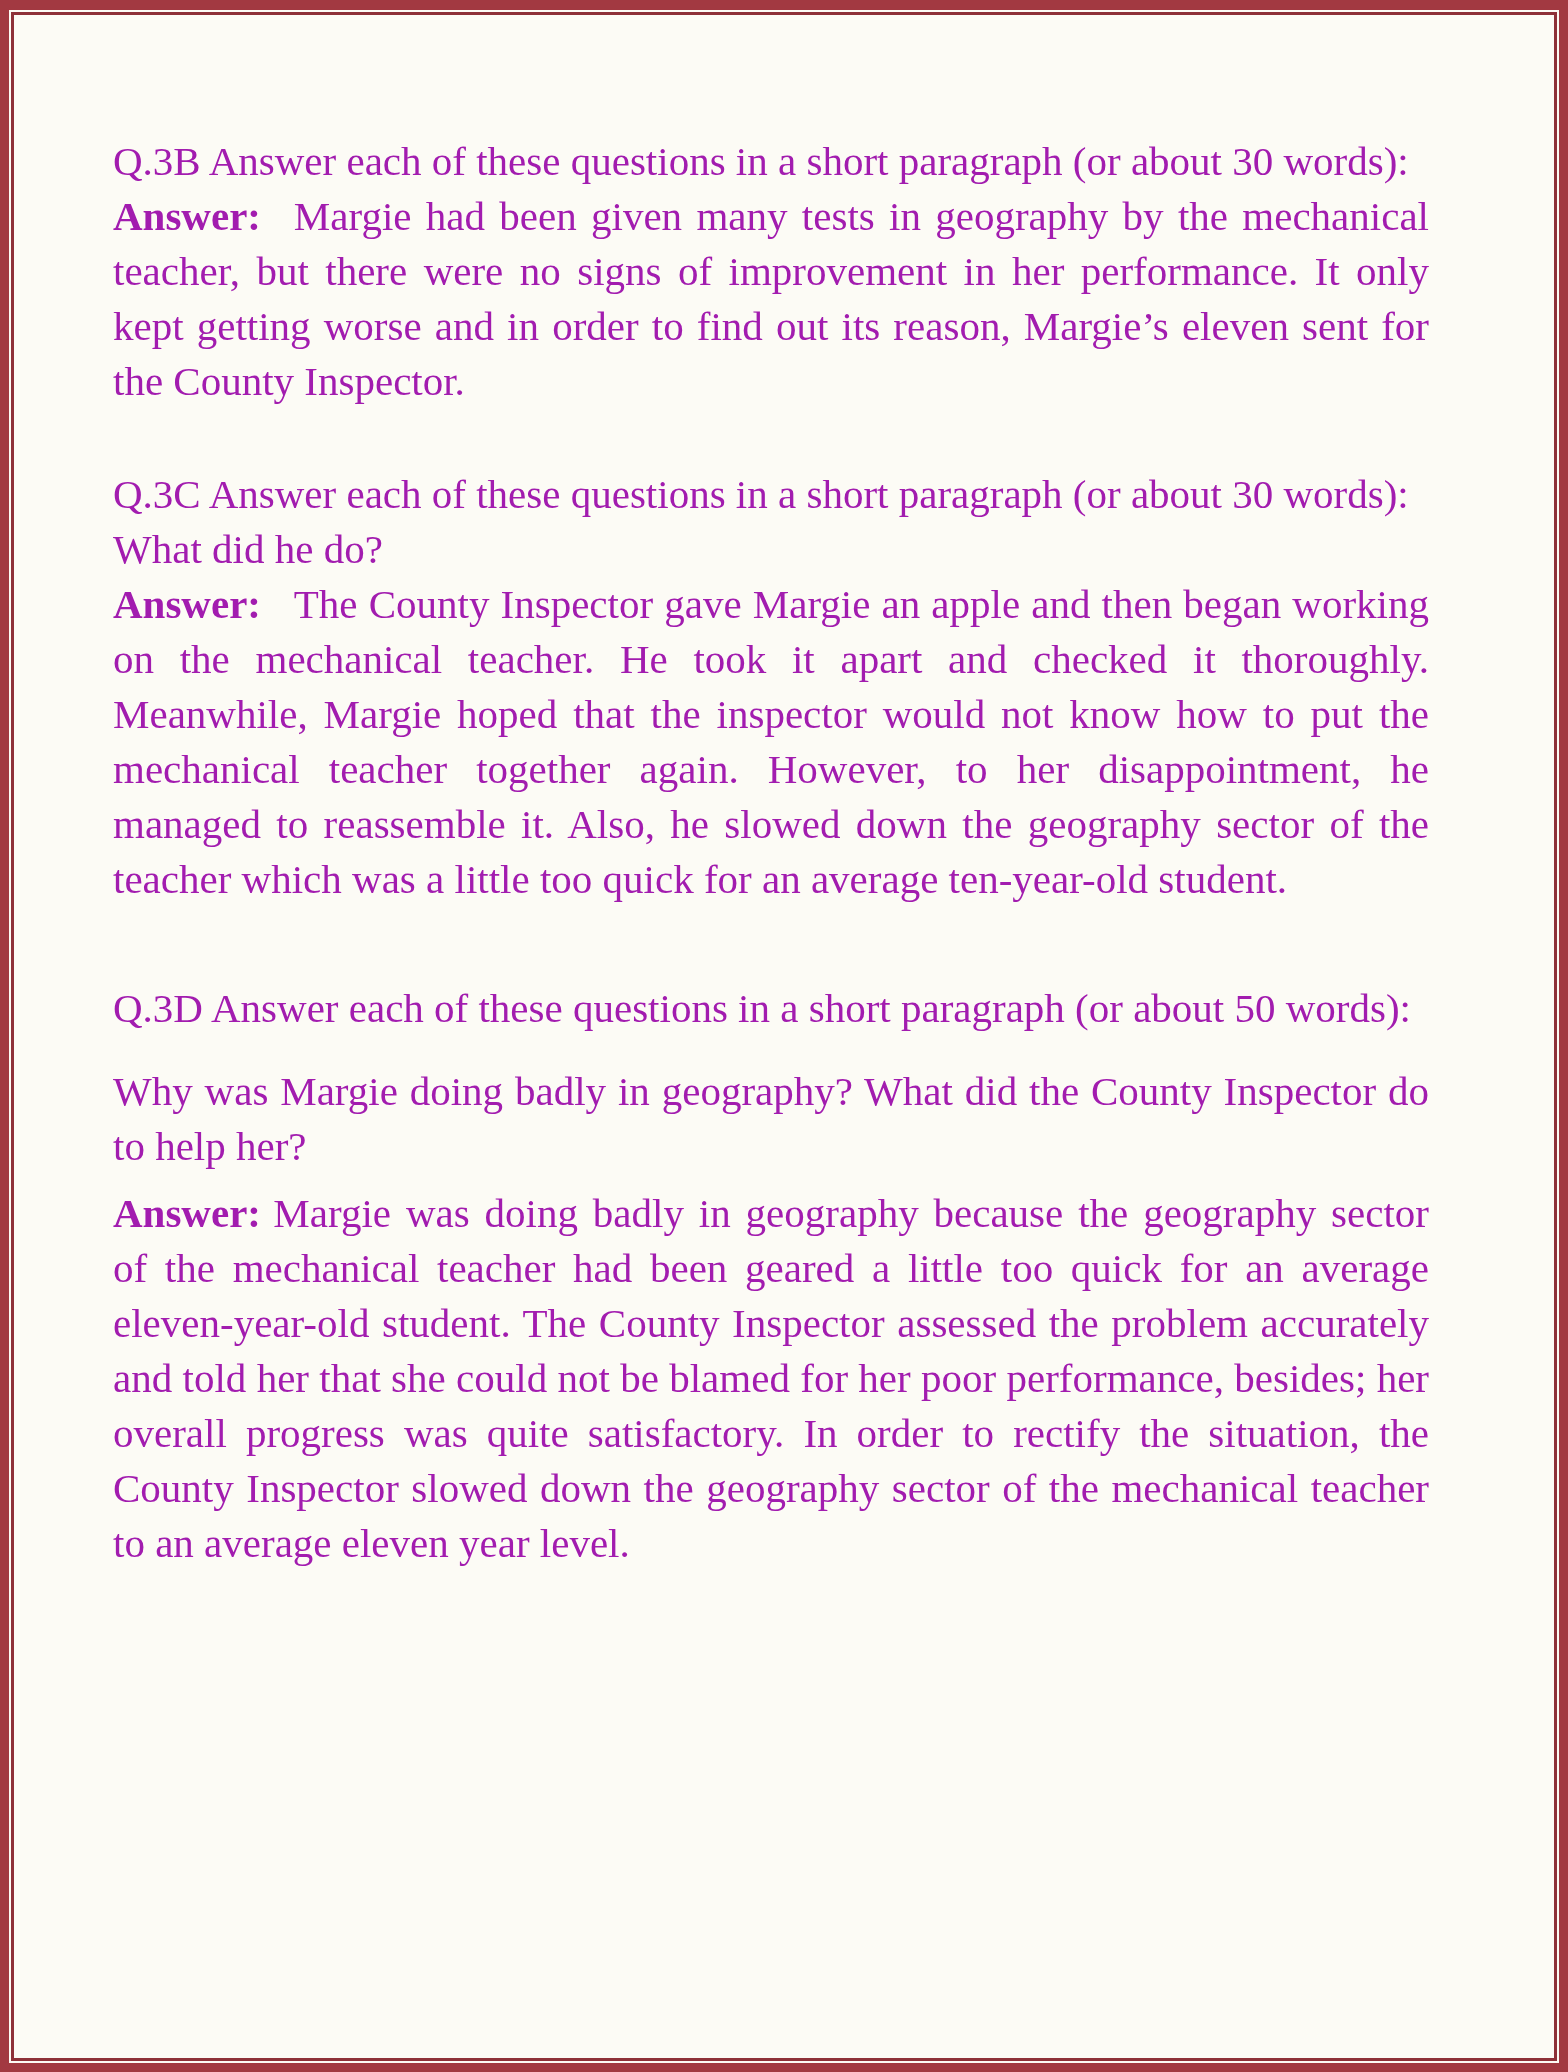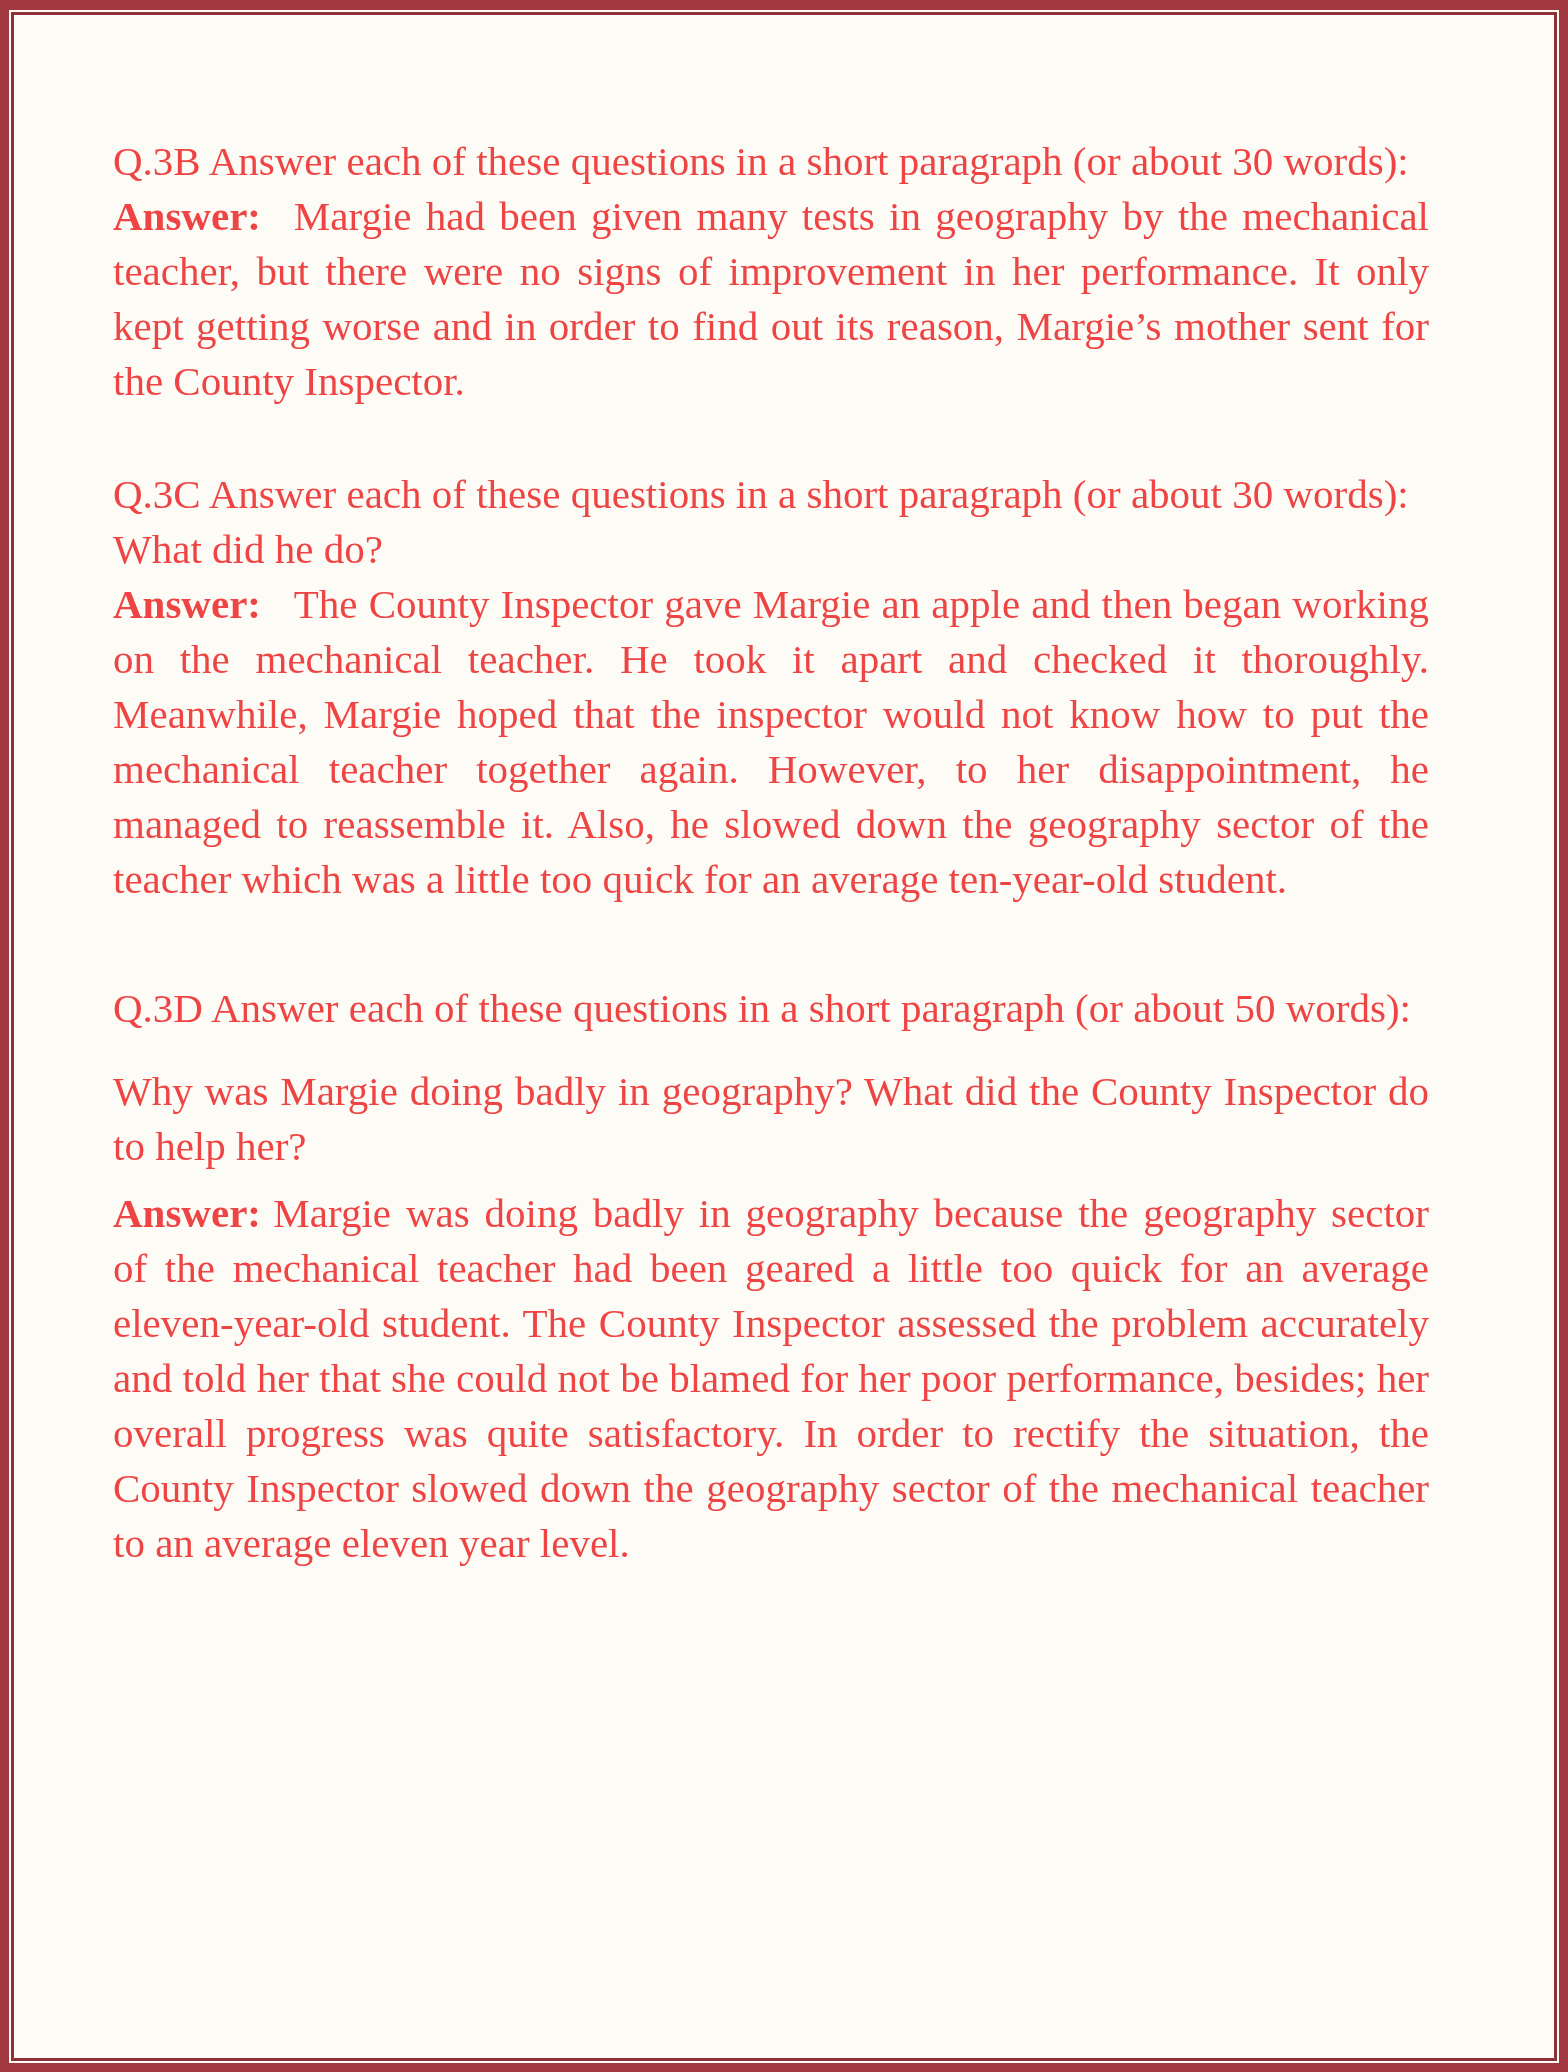--- a/index.html
+++ b/index.html
@@ -10,21 +10,21 @@
   .page {
     position: relative;
     width: 1568px;
     height: 2072px;
     box-sizing: border-box;
     background: #FCFBF5;
     border: 9px solid #A23941;
     border-top-width: 10px;
     overflow: hidden;
     font-family: "Liberation Serif", "DejaVu Serif", serif;
-    color: #ef4444;
+    color: #a21caf;
   }
   .inner-frame {
     position: absolute;
     top: 2px;
     left: 2px;
     right: 2px;
     bottom: 2px;
     border: 3px solid #8E3138;
     pointer-events: none;
   }
@@ -56,21 +56,21 @@
 </head>
 <body>
 
 <div class="page">
   <div class="inner-frame"></div>
 
   <main class="content">
 
     <section class="qa">
       <p class="heading">Q.3B Answer each of these questions in a short paragraph (or about 30 words):</p>
-      <p class="answer"><b class="label wide">Answer:</b><span>Margie had been given many tests in geography by the mechanical teacher, but there were no signs of improvement in her performance. It only kept getting worse and in order to find out its reason, Margie’s mother sent for the County Inspector.</span></p>
+      <p class="answer"><b class="label wide">Answer:</b><span>Margie had been given many tests in geography by the mechanical teacher, but there were no signs of improvement in her performance. It only kept getting worse and in order to find out its reason, Margie’s eleven sent for the County Inspector.</span></p>
     </section>
 
     <section class="qa gap-md">
       <p class="heading">Q.3C Answer each of these questions in a short paragraph (or about 30 words):</p>
       <p class="question">What did he do?</p>
       <p class="answer"><b class="label wide">Answer:</b><span>The County Inspector gave Margie an apple and then began working on the mechanical teacher. He took it apart and checked it thoroughly. Meanwhile, Margie hoped that the inspector would not know how to put the mechanical teacher together again. However, to her disappointment, he managed to reassemble it. Also, he slowed down the geography sector of the teacher which was a little too quick for an average ten-year-old student.</span></p>
     </section>
 
     <section class="qa qa--spaced gap-lg">
       <p class="heading">Q.3D Answer each of these questions in a short paragraph (or about 50 words):</p>

